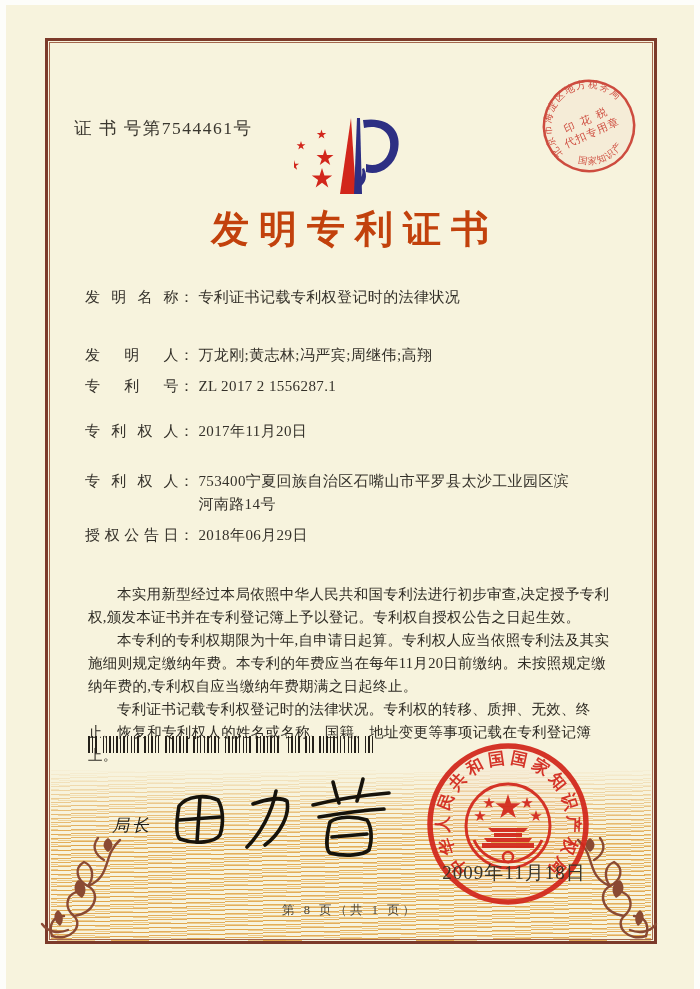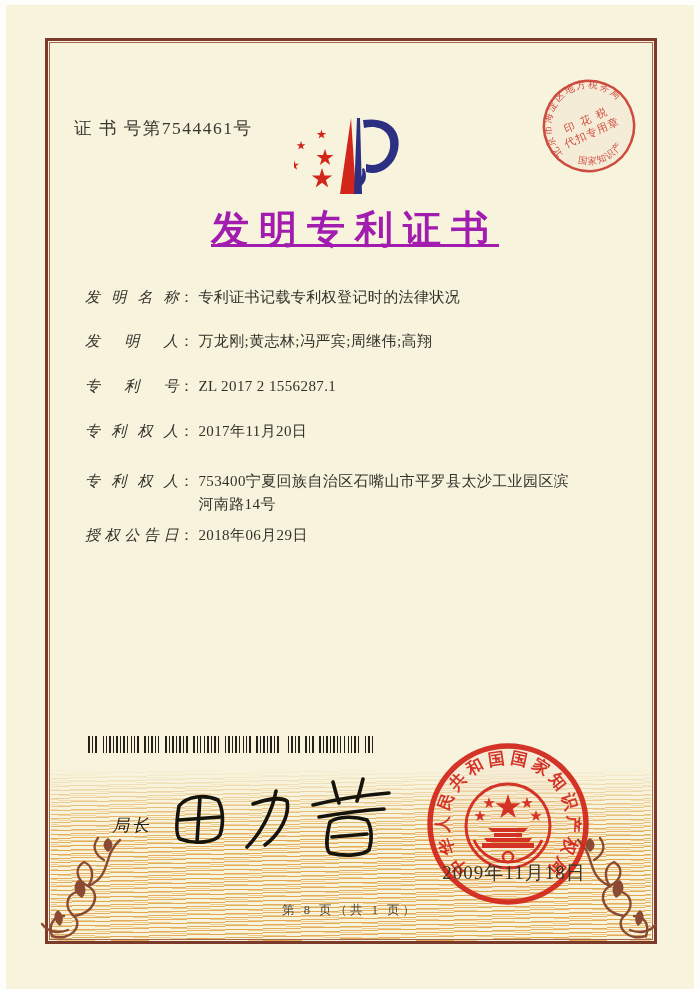--- a/index.html
+++ b/index.html
@@ -16,24 +16,24 @@
     position:absolute;left:51px;top:770px;width:600px;height:171px;z-index:1;
     background-image:
       linear-gradient(180deg, rgba(247,243,221,.95) 0px, rgba(247,243,221,.35) 35px, rgba(247,243,221,0) 70px),
       repeating-linear-gradient(178.5deg, rgba(222,156,58,.8) 0 1px, rgba(0,0,0,0) 1px 4px),
       repeating-linear-gradient(181.5deg, rgba(228,170,74,.55) 0 1px, rgba(0,0,0,0) 1px 5px);
   }
   .cert-number{position:absolute;left:74px;top:116px;font-size:17.5px;letter-spacing:1.5px;color:#3a372f;z-index:3;}
   .logo{position:absolute;left:294px;top:106px;width:112px;height:94px;z-index:3;}
   .title{
     position:absolute;left:0;right:0;top:204px;text-align:center;z-index:3;
-    font-size:38px;font-weight:700;letter-spacing:10px;text-indent:10px;color:#a21caf;text-decoration:underline;
+    font-size:38px;font-weight:700;letter-spacing:10px;text-indent:10px;color:#c2410c;
   }
   .field-row{position:absolute;left:85px;width:545px;font-size:15px;line-height:23px;color:#34312a;z-index:3;letter-spacing:.4px;}
-  .flabel{display:inline-block;width:94px;text-align:justify;text-align-last:justify;vertical-align:top;font-style:italic;}
+  .flabel{display:inline-block;width:94px;text-align:justify;text-align-last:justify;vertical-align:top;}
   .fcolon{display:inline-block;vertical-align:top;margin-right:4px;}
   .fvalue{display:inline-block;vertical-align:top;white-space:pre-line;max-width:430px;}
   .body-text{position:absolute;left:88px;top:583px;width:528px;z-index:3;font-size:14.5px;line-height:23px;color:#2e2b24;letter-spacing:.3px;}
   .body-text p{margin:0;text-indent:2em;}
   .barcode{
     position:absolute;left:88px;top:736px;width:286px;height:17px;z-index:3;
     background-image:
       repeating-linear-gradient(90deg, rgba(247,243,221,0) 0 9px, #f7f3dd 9px 12px, rgba(247,243,221,0) 12px 31px),
       repeating-linear-gradient(90deg, rgba(247,243,221,0) 0 13px, #f7f3dd 13px 15px, rgba(247,243,221,0) 15px 20px),
       repeating-linear-gradient(90deg, #242019 0 2px, rgba(0,0,0,0) 2px 4px, #242019 4px 5px, rgba(0,0,0,0) 5px 7px);
@@ -104,38 +104,41 @@
     <path d="M69,14 C96,10 108,26 104,44 C100,62 84,70 72,66 L72,58 C84,62 94,54 96,42 C98,28 88,18 70,22 Z"></path>
     <path d="M70,62 C74,70 72,78 64,82 L63,74 C68,72 69,68 68,63 Z"></path>
   </g>
 </svg>
 
 <div class="title">发明专利证书</div>
 
 <div class="field-row" style="top:286px">
   <span class="flabel">发明名称</span><span class="fcolon">：</span><span class="fvalue">专利证书记载专利权登记时的法律状况</span>
 </div>
-<div class="field-row" style="top:330px">
+<div class="field-row" style="top:344px">
   <span class="flabel">发明人</span><span class="fcolon">：</span><span class="fvalue">万龙刚;黄志林;冯严宾;周继伟;高翔</span>
 </div>
 <div class="field-row" style="top:375px">
   <span class="flabel">专利号</span><span class="fcolon">：</span><span class="fvalue">ZL 2017 2 1556287.1</span>
 </div>
 <div class="field-row" style="top:420px">
   <span class="flabel">专利权人</span><span class="fcolon">：</span><span class="fvalue">2017年11月20日</span>
 </div>
 <div class="field-row" style="top:470px">
   <span class="flabel">专利权人</span><span class="fcolon">：</span><span class="fvalue">753400宁夏回族自治区石嘴山市平罗县太沙工业园区滨
 河南路14号</span>
 </div>
 <div class="field-row" style="top:524px">
   <span class="flabel">授权公告日</span><span class="fcolon">：</span><span class="fvalue">2018年06月29日</span>
 </div>
 
 <div class="body-text">
+  <p>本实用新型经过本局依照中华人民共和国专利法进行初步审查,决定授予专利权,颁发本证书并在专利登记簿上予以登记。专利权自授权公告之日起生效。</p>
+  <p>本专利的专利权期限为十年,自申请日起算。专利权人应当依照专利法及其实施细则规定缴纳年费。本专利的年费应当在每年11月20日前缴纳。未按照规定缴纳年费的,专利权自应当缴纳年费期满之日起终止。</p>
+  <p>专利证书记载专利权登记时的法律状况。专利权的转移、质押、无效、终止、恢复和专利权人的姓名或名称、国籍、地址变更等事项记载在专利登记簿上。</p>
 </div>
 
 <div class="barcode"></div>
 
 <div class="sig-title">局长</div>
 <svg class="signature-svg" viewBox="0 0 240 105" aria-label="田力普">
   <g fill="none" stroke="#16130b" stroke-width="3.6" stroke-linecap="round" stroke-linejoin="round">
     <path d="M16,38 C13,56 13,68 17,71 C33,77 52,74 57,67 C61,55 60,40 55,32 C42,26 24,28 16,38"></path>
     <path d="M37,29 C36,44 35,60 34,74"></path>
     <path d="M16,52 L57,49"></path>

